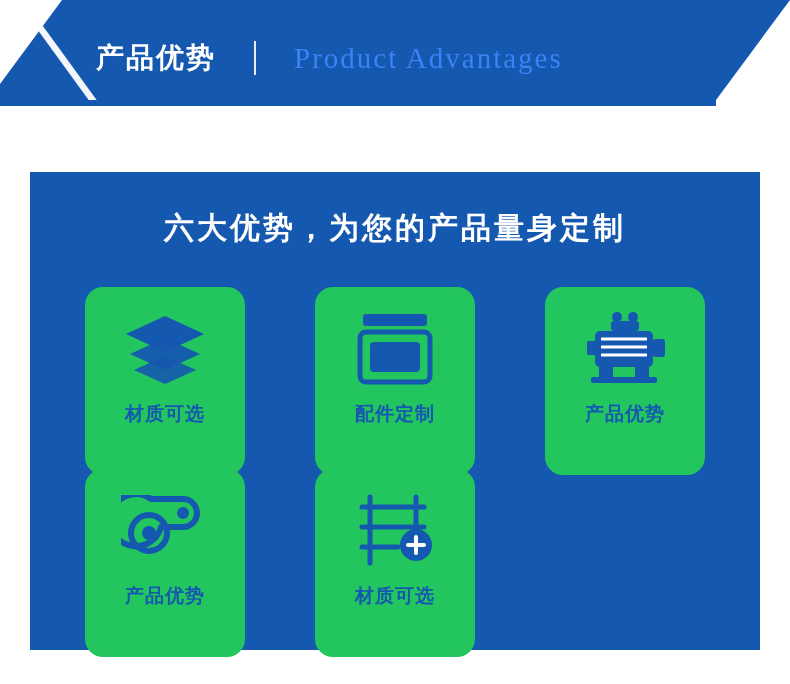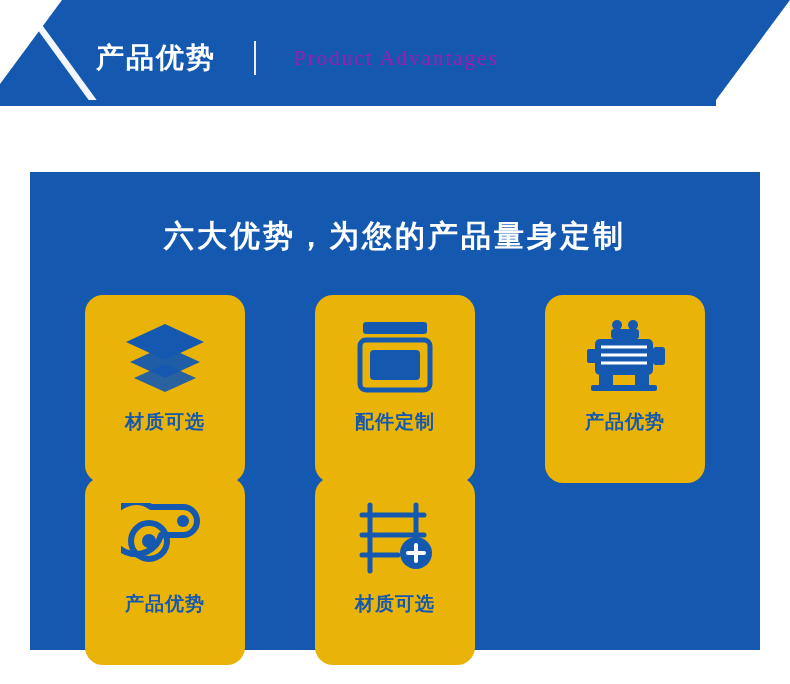--- a/index.html
+++ b/index.html
@@ -86,38 +86,38 @@
     white-space: nowrap;
   }
   .banner-divider {
     width: 2px;
     height: 34px;
     background: #ffffff;
     margin: 0 28px;
     opacity: 0.9;
   }
   .banner-en {
-    color: #a21caf;
-    font-size: 21px;
+    color: #3b82f6;
+    font-size: 29px;
     font-family: "Liberation Serif", serif;
     letter-spacing: 2px;
     white-space: nowrap;
   }
 
   
   .panel {
     position: absolute;
     left: 30px;
     top: 172px;
     width: 730px;
     height: 478px;
     background: #1558b0;
   }
   .panel-title {
-    margin: 12px;
+    margin: 4px;
     padding-top: 32px;
     text-align: center;
     color: #ffffff;
     font-size: 30px;
     font-weight: bold;
     letter-spacing: 3px;
   }
 
   .grid {
     margin: 38px auto 0 auto;
@@ -125,21 +125,21 @@
     display: grid;
     grid-template-columns: repeat(3, 160px);
     grid-template-rows: repeat(2, 160px);
     column-gap: 70px;
     row-gap: 22px;
     justify-content: center;
   }
   .card {
     width: 160px;
     height: 188px;
-    background: #eab308;
+    background: #22c55e;
     border-radius: 18px;
     display: flex;
     flex-direction: column;
     align-items: center;
     justify-content: flex-start;
     box-sizing: border-box;
     padding-top: 22px;
   }
   .card-icon {
     width: 92px;

